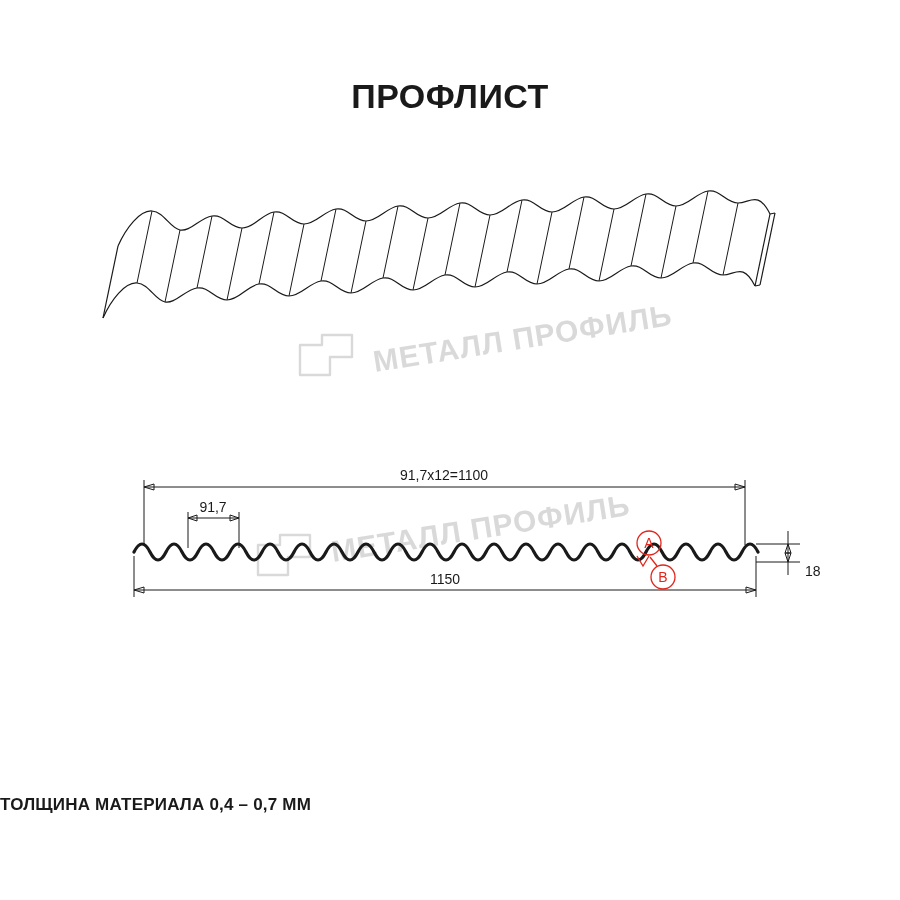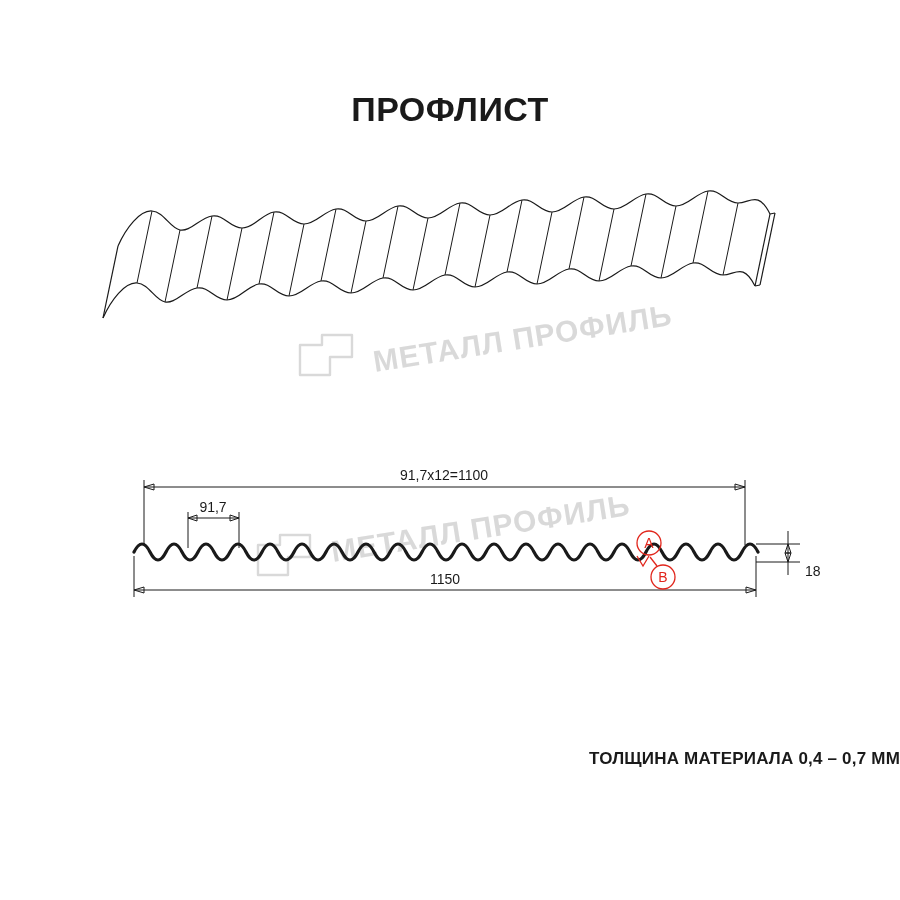--- a/index.html
+++ b/index.html
@@ -16,45 +16,45 @@
     overflow: hidden;
   }
   .sheet {
     position: absolute;
     inset: 0;
     width: 900px;
     height: 900px;
   }
   .title-block {
     position: absolute;
-    top: 91px;
+    top: 78px;
     left: 0;
     width: 900px;
     text-align: center;
   }
   .title-main {
     font-size: 34px;
     font-weight: bold;
     letter-spacing: 0.5px;
     color: #1a1a1a;
     line-height: 1.1;
   }
   .title-sub {
     margin-top: 12px;
     font-size: 17px;
     font-weight: bold;
     color: #1a1a1a;
     letter-spacing: 0.3px;
   }
   .footer-note {
     position: absolute;
-    top: 749px;
+    top: 795px;
     left: 0;
     width: 900px;
-    text-align: right;
+    text-align: left;
     font-size: 17px;
     font-weight: bold;
     color: #1a1a1a;
     letter-spacing: 0.2px;
   }
   svg { display: block; }
   .ln { fill: none; stroke: #1a1a1a; stroke-width: 1.2; }
   .ln-thin { fill: none; stroke: #1a1a1a; stroke-width: 1; }
   .prof { fill: none; stroke: #1a1a1a; stroke-width: 3.2; stroke-linecap: round; stroke-linejoin: round; }
   .dim { fill: none; stroke: #1a1a1a; stroke-width: 1; }

